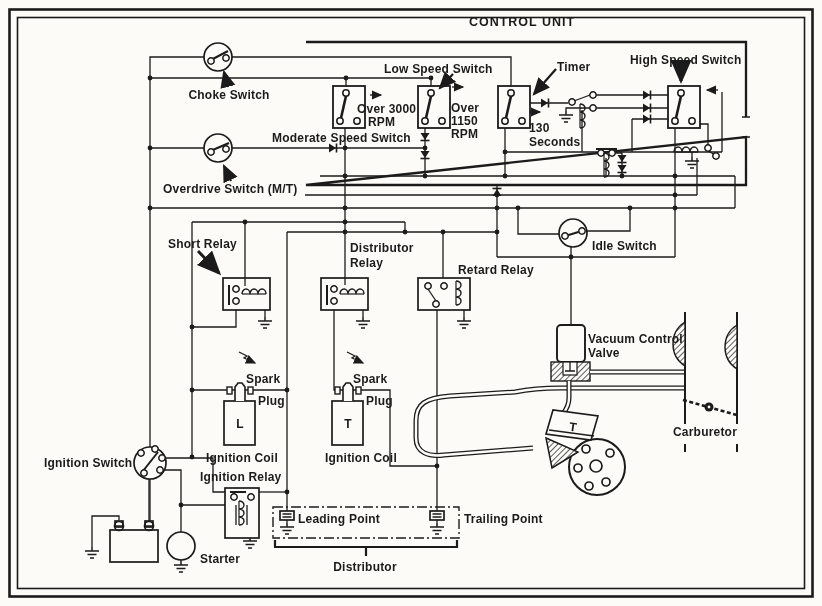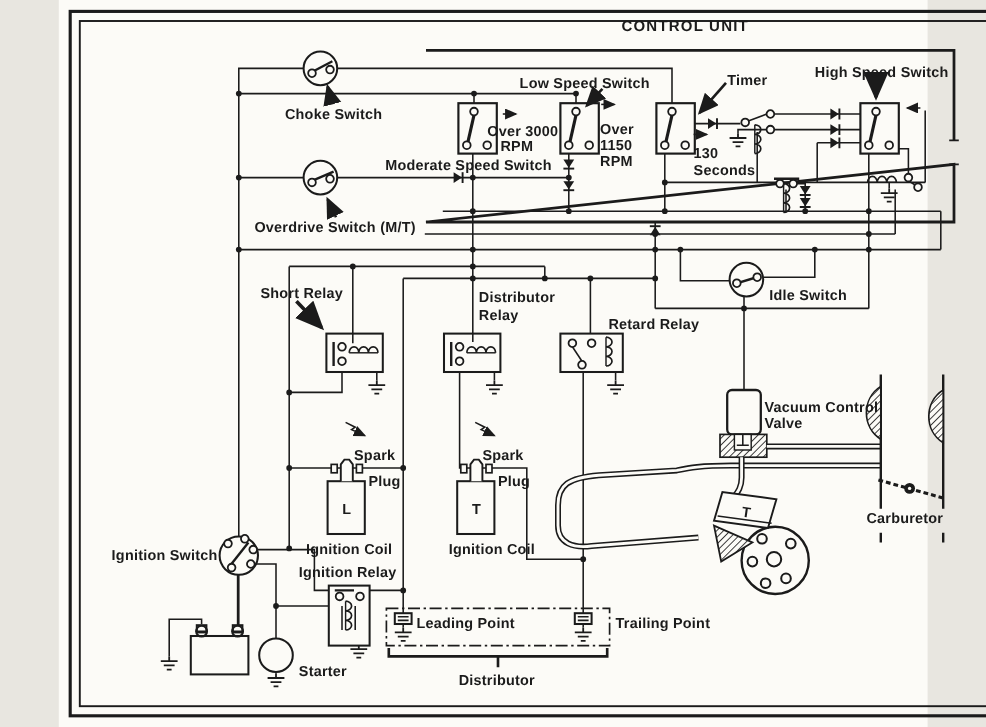--- a/index.html
+++ b/index.html
@@ -1,16 +1,16 @@
 <!DOCTYPE html>
 <html><head>
 <meta charset="utf-8">
 <style>
   html,body{margin:0;padding:0;background:#e8e6e0;}
-  .stage{width:724px;height:606px;margin:0 auto;background:#fcfbf7;position:relative;
+  .stage{width:822px;height:606px;margin:0 auto;background:#fcfbf7;position:relative;
          font-family:"Liberation Sans",sans-serif;}
   svg{display:block;}
   .lb{font-family:"Liberation Sans","DejaVu Sans",sans-serif;font-size:12px;font-weight:700;
       fill:#1b1b1b;letter-spacing:.2px;}
   .lb-title{font-size:12.5px;letter-spacing:1px;}
   .lb-mark{font-size:12px;}
   .w{stroke:#1b1b1b;stroke-width:1.3;fill:none;}
   .w2{stroke:#1b1b1b;stroke-width:2;fill:none;}
   .bx{stroke:#1b1b1b;stroke-width:1.7;fill:#fcfbf7;}
   .bxo{stroke:#1b1b1b;stroke-width:1.7;fill:none;}

